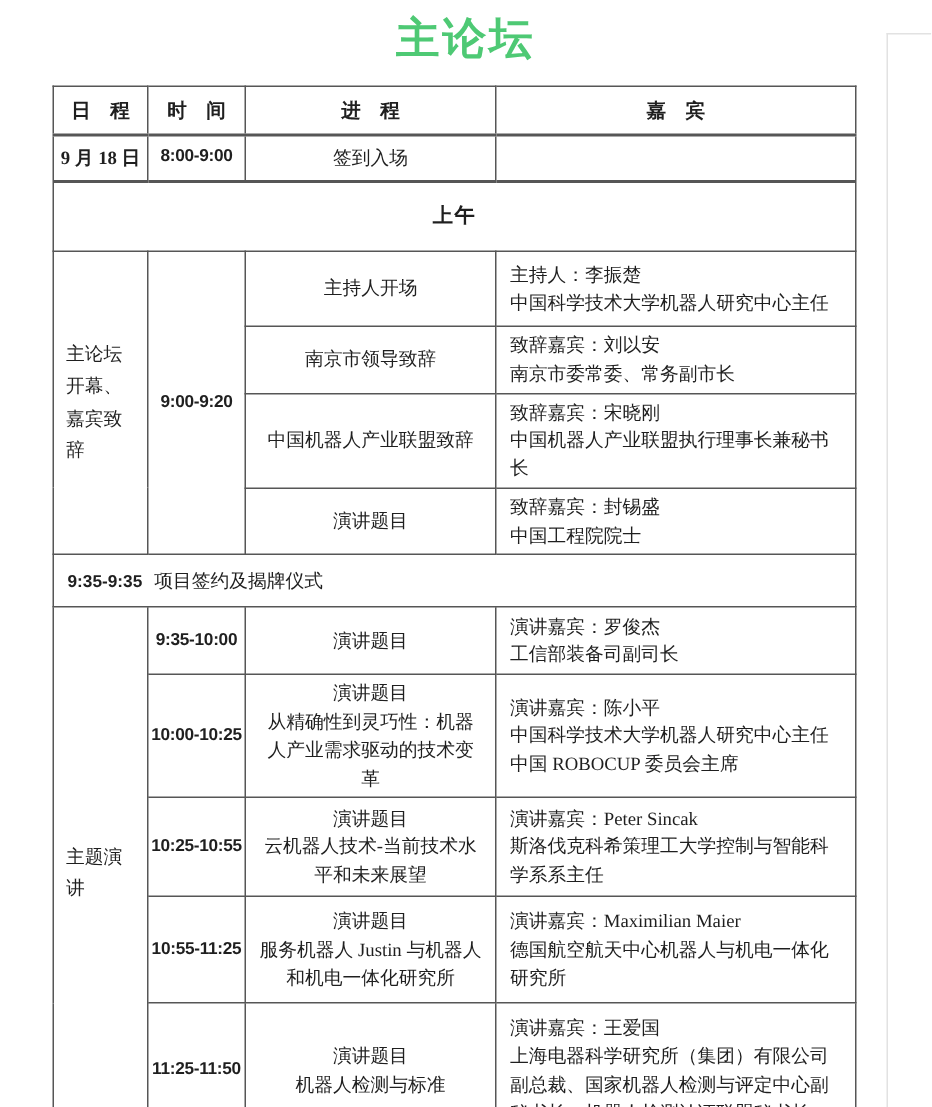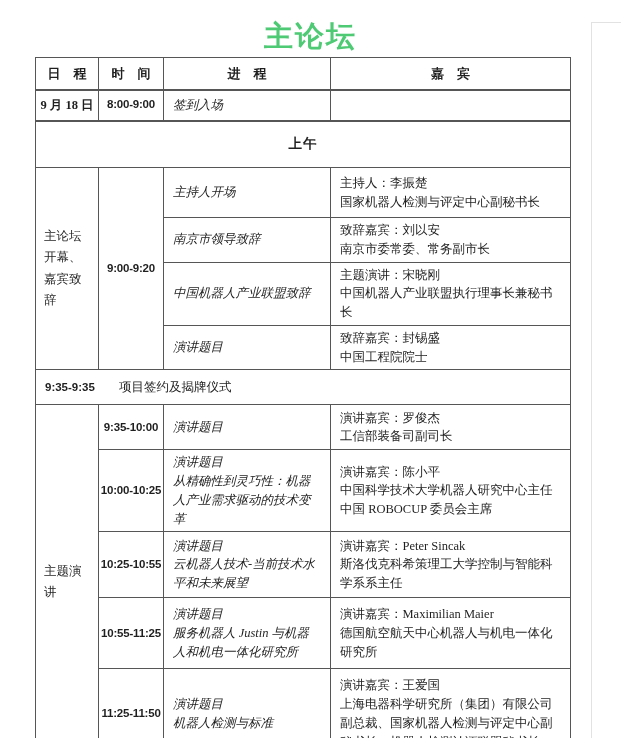--- a/index.html
+++ b/index.html
@@ -2,21 +2,21 @@
 <html><head>
 <meta charset="utf-8">
 <style>
   html,body { margin:0; padding:0; background:#ffffff; }
   .page {
     position:relative; width:621px; height:738px; background:#ffffff;
     font-family:"Liberation Serif","DejaVu Serif",serif; color:#1f1f1f;
     overflow:hidden;
   }
   .page-title {
-    margin:12px; padding-top:5px; text-align:center;
+    margin:1px; padding-top:5px; text-align:center;
     font-size:29px; font-weight:700; letter-spacing:2px;
     font-family:"DejaVu Sans","Liberation Sans",sans-serif;
   }
   table.agenda {
     position:absolute; left:35px; top:57px; width:535px;
     border-collapse:collapse; table-layout:fixed;
   }
   td, th {
     border:1px solid #565656;
     font-size:12.5px; line-height:1.5; vertical-align:middle;
@@ -25,30 +25,30 @@
   th {
     font-size:13px; font-weight:700; text-align:center; padding:3px 0;
     border-bottom-width:2px;
   }
   tr.signin-row td { border-bottom-width:2px; }
   .c-date  { text-align:center; font-weight:700; padding:3px 2px;margin-left:21px; }
   .c-time  {
     text-align:center; font-family:"Liberation Sans","DejaVu Sans",sans-serif;
     font-weight:700; font-size:11.5px; padding:3px 1px; letter-spacing:-0.2px;
   }
-  .c-agenda { text-align:left; white-space:pre-line;font-style:italic; }
+  .c-agenda { text-align:center; white-space:pre-line; }
   .c-guest  { text-align:left; white-space:pre-line; }
   .c-rowlabel { text-align:left; padding:3px 8px; line-height:1.7; }
   .c-banner { text-align:center; font-weight:700; font-size:13.5px; letter-spacing:1px; }
   .c-ceremony { text-align:left; padding-left:9px; }
   .cer-time {
     font-family:"Liberation Sans","DejaVu Sans",sans-serif;
     font-weight:700; font-size:11.5px;
   }
-  .cer-label { margin-left:24px; font-size:12.5px; }
+  .cer-label { margin-left:8px; font-size:12.5px; }
   .edge-v { position:absolute; left:591px; top:22px; width:1px; height:716px; background:#e2e2e2; }
   .edge-h { position:absolute; left:591px; top:22px; width:30px; height:1px; background:#e2e2e2; }
 </style>
 </head>
 <body>
 
 <div class="page">
 
   <h1 class="page-title" style="color: rgb(78, 201, 116);">主论坛</h1>
 
@@ -77,30 +77,30 @@
 
     <tr style="height:47px">
       <td class="c-banner" colspan="4">上午</td>
     </tr>
 
     <tr style="height:50px">
       <td class="c-rowlabel" rowspan="4">主论坛开幕、嘉宾致辞</td>
       <td class="c-time" rowspan="4">9:00-9:20</td>
       <td class="c-agenda">主持人开场</td>
       <td class="c-guest">主持人：李振楚
-国家机器人检测与评定中心副秘书长</td>
+中国科学技术大学机器人研究中心主任</td>
     </tr>
     <tr style="height:43px">
       <td class="c-agenda">南京市领导致辞</td>
       <td class="c-guest">致辞嘉宾：刘以安
 南京市委常委、常务副市长</td>
     </tr>
     <tr style="height:38px">
       <td class="c-agenda">中国机器人产业联盟致辞</td>
-      <td class="c-guest">主题演讲：宋晓刚
+      <td class="c-guest">致辞嘉宾：宋晓刚
 中国机器人产业联盟执行理事长兼秘书长</td>
     </tr>
     <tr style="height:37px">
       <td class="c-agenda">演讲题目</td>
       <td class="c-guest">致辞嘉宾：封锡盛
 中国工程院院士</td>
     </tr>
 
     <tr style="height:35px">
       <td class="c-ceremony" colspan="4">

